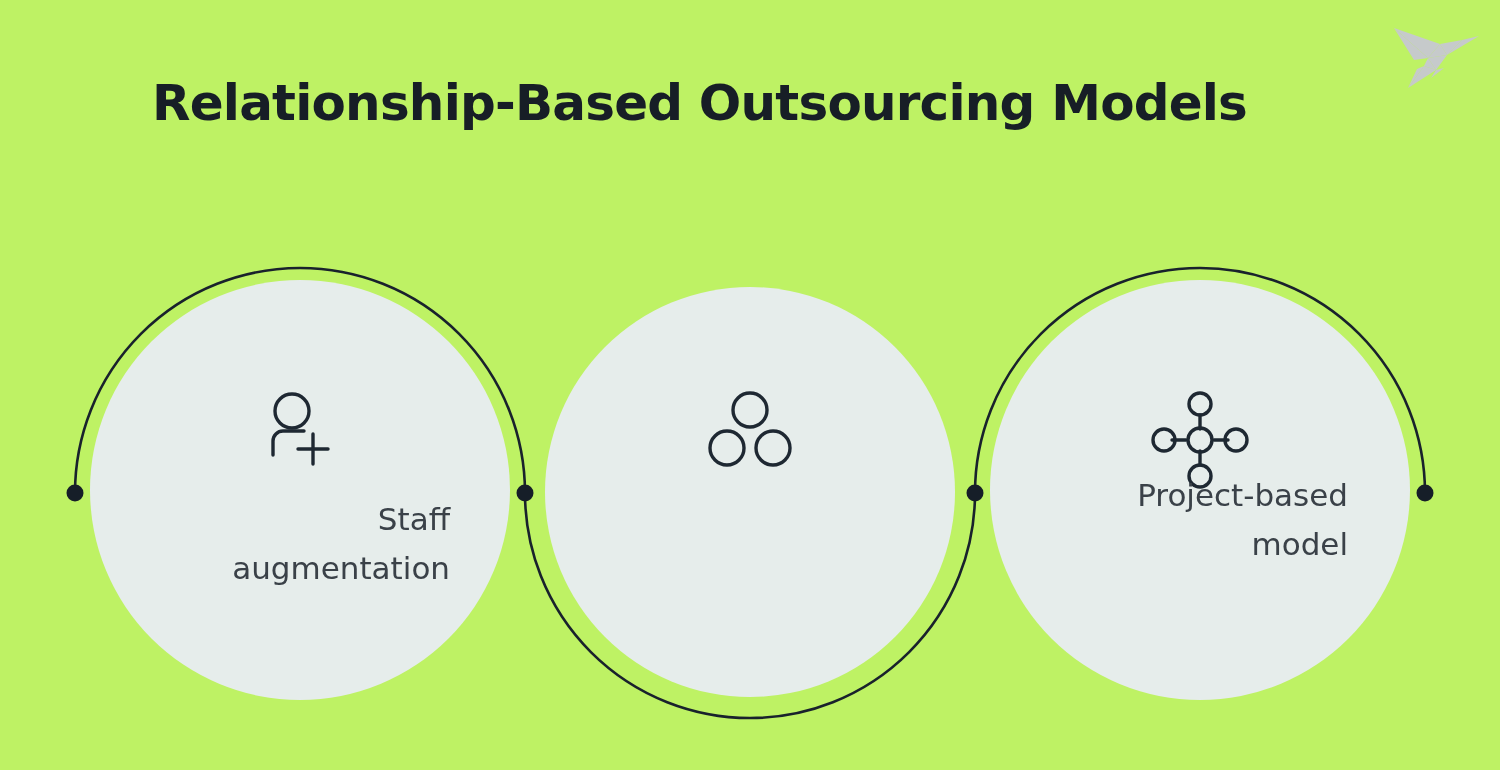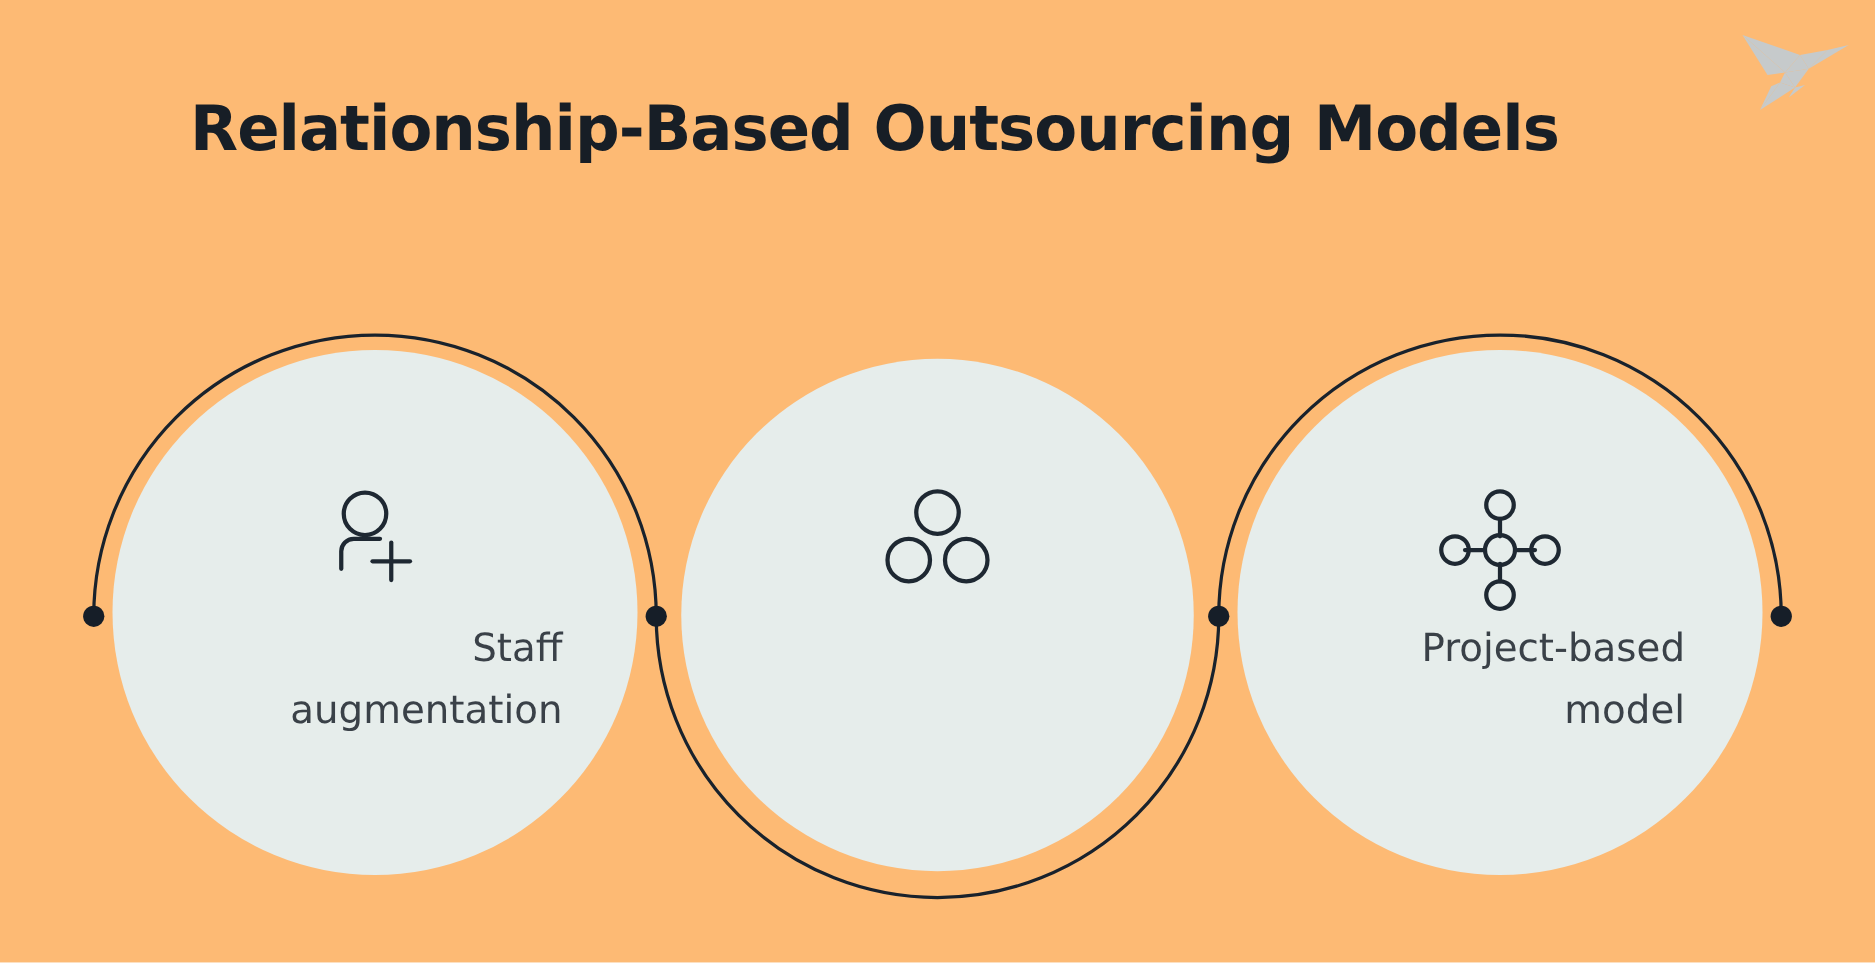--- a/index.html
+++ b/index.html
@@ -5,21 +5,21 @@
   * { margin:0; padding:0; box-sizing:border-box; }
   html, body {
     width:1500px; height:770px;
     background:#FEFEFE;
     font-family:"Liberation Sans", sans-serif;
     overflow:hidden;
   }
   #stage {
     position:relative;
     width:1500px; height:770px;
-    background:#fdba74;
+    background:#bef264;
   }
 
   
   #page-title {
     position:absolute;
     left:152px; top:72px;
     width:1240px;
     font-family:"DejaVu Sans", sans-serif;
     font-weight:bold;
     font-size:50px;
@@ -49,21 +49,21 @@
     text-align:right;
     font-family:"DejaVu Sans", sans-serif;
     font-weight:400;
     font-size:31px;
     line-height:49px;
     color:#3A4148;
     white-space:pre-line;
   }
   #node-label-0 { left:150px; top:495px; width:300px; }
   #node-label-1 { left:588px; top:495px; width:324px; }
-  #node-label-2 { left:1052px; top:495px; width:296px; }
+  #node-label-2 { left:1052px; top:471px; width:296px; }
 </style>
 </head>
 <body>
 
 <div id="stage">
 
   <h1 id="page-title">Relationship-Based Outsourcing Models</h1>
 
   <div id="brand-logo">
     <svg viewBox="0 0 104 80" width="104" height="80" aria-hidden="true">

